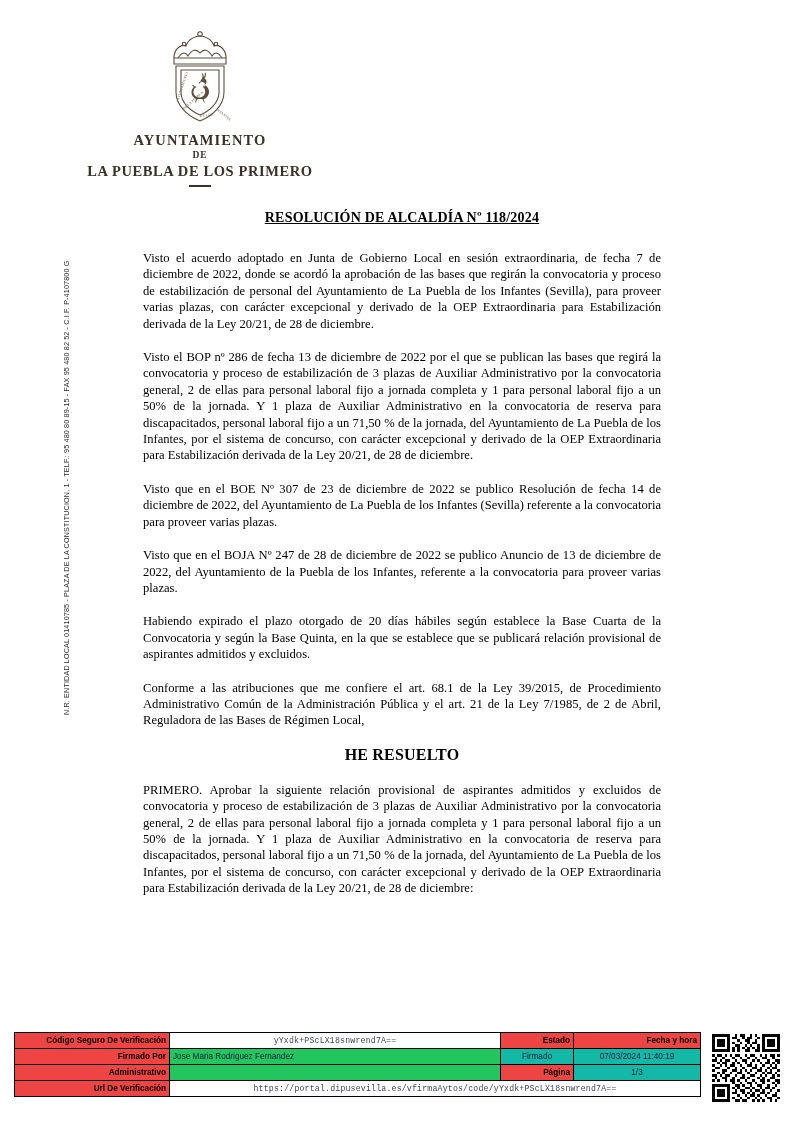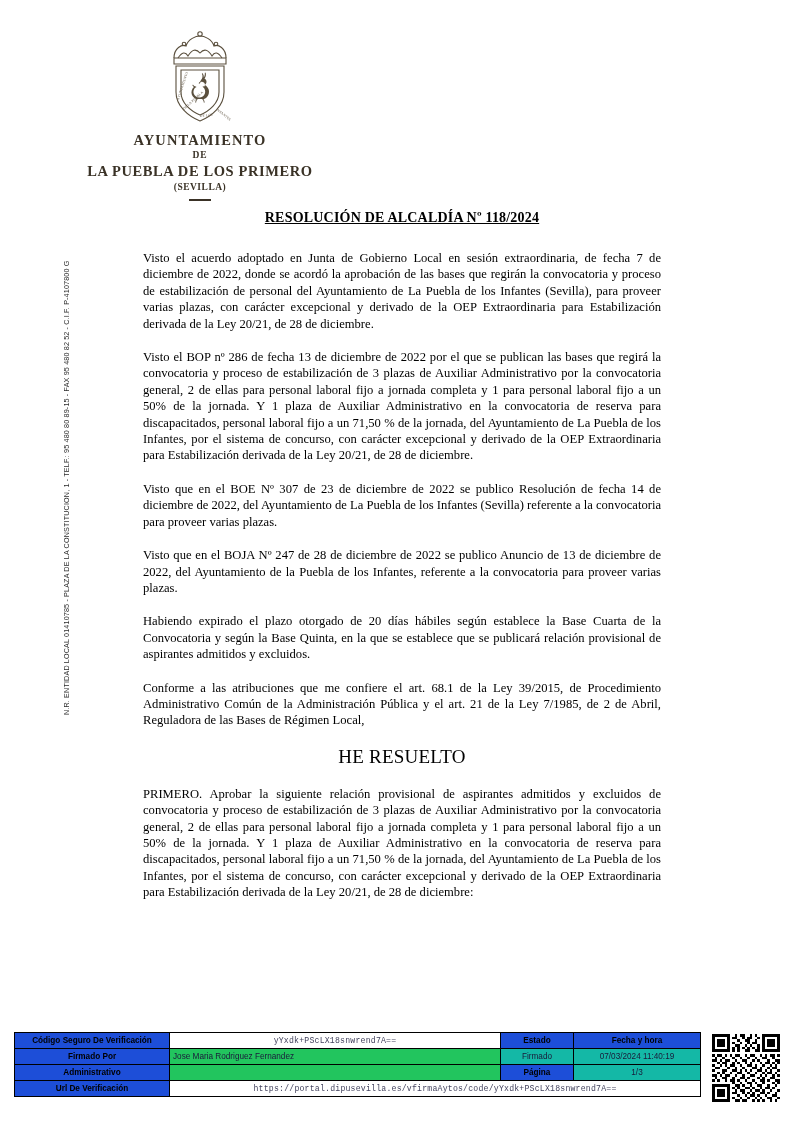--- a/index.html
+++ b/index.html
@@ -110,22 +110,22 @@
     font-size: 12.6px;
     line-height: 16.4px;
     text-align: justify;
     text-justify: inter-word;
     hyphens: none;
   }
   p.para.last { margin-bottom: 0; }
   .b { font-weight: normal; }
   .centered-head {
     text-align: center;
-    font-weight: normal;
-    font-size: 19px;
+    font-weight: bold;
+    font-size: 16px;
     margin: 0 0 18px 0;
     letter-spacing: 0.2px;
   }
 
   
   #footer {
     position: absolute;
     left: 14px;
     top: 1032px;
     width: 765px;
@@ -141,22 +141,22 @@
     font-family: "Liberation Sans", sans-serif;
   }
   #verif-table td {
     border: 1px solid #000000;
     height: 15px;
     padding: 0 3px;
     font-size: 8.2px;
     vertical-align: middle;
   }
   td.lbl {
-    background: #1d4ed8;
-    text-align: center;
+    background: #ef4444;
+    text-align: right;
     font-weight: bold;
     color: #000;
   }
   td.val {
     background: #22c55e;
     text-align: left;
     color: #1a1a3a;
   }
   td.val-center {
     background: #14b8a6;
@@ -222,21 +222,20 @@
         <text transform="translate(21,74) rotate(-72)">AYUNTAMIENTO</text>
         <text transform="translate(26,84) rotate(-42)">DE LA PUEBLA</text>
         <text transform="translate(42,91) rotate(-6)">DE LOS</text>
         <text transform="translate(58,84) rotate(38)">INFANTES</text>
       </g>
     </svg>
 
     <div class="org-line1">AYUNTAMIENTO</div>
     <div class="org-line2">DE</div>
     <div class="org-line3">LA PUEBLA DE LOS PRIMERO</div>
-    <div class="org-line4">(SEVILLA)</div>
     <div class="org-rule"></div>
   </div>
 
   <div id="body-area">
 
     <div id="doc-title">RESOLUCIÓN DE ALCALDÍA Nº 118/2024</div>
 
     <p class="para">Visto el acuerdo adoptado en Junta de Gobierno Local en sesión extraordinaria, de fecha 7 de diciembre de 2022, donde se acordó la aprobación de las bases que regirán la convocatoria y proceso de estabilización de personal del Ayuntamiento de La Puebla de los Infantes (Sevilla), para proveer varias plazas, con carácter excepcional y derivado de la OEP Extraordinaria para Estabilización derivada de la Ley 20/21, de 28 de diciembre.</p>
 
     <p class="para"><span>Visto el BOP nº 286 de fecha 13 de diciembre de 2022 por el que se publican las bases que regirá la convocatoria y proceso de estabilización de </span><span class="b">3 plazas de Auxiliar Administrativo por la convocatoria general, 2 de ellas para personal laboral fijo a jornada completa y 1 para personal laboral fijo a un 50% de la jornada. Y 1 plaza de Auxiliar Administrativo en la convocatoria de reserva para discapacitados, personal laboral fijo a un 71,50 % de la jornada,</span><span> del Ayuntamiento de La Puebla de los Infantes, </span><span class="b">por el sistema de concurso</span><span>, con carácter excepcional y derivado de la OEP Extraordinaria para Estabilización derivada de la Ley 20/21, de 28 de diciembre.</span></p>

